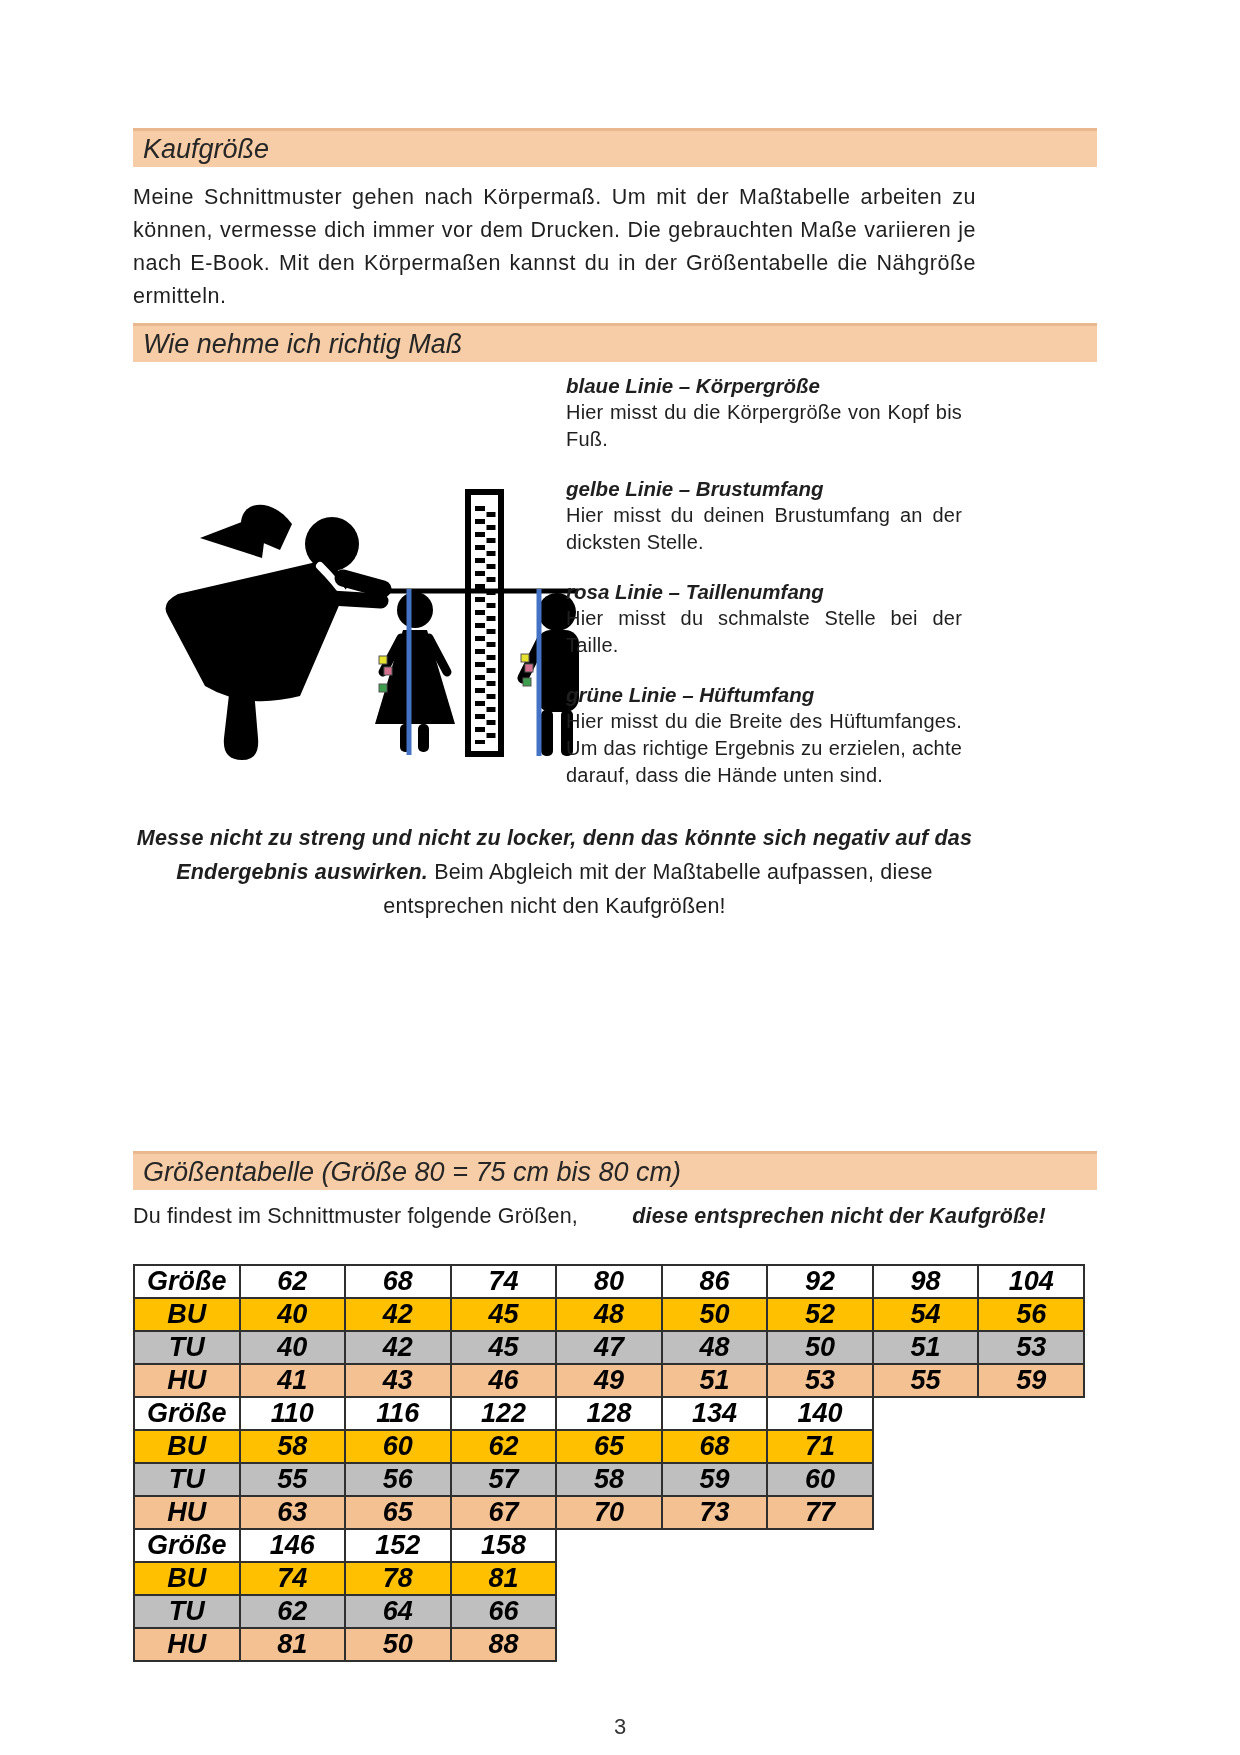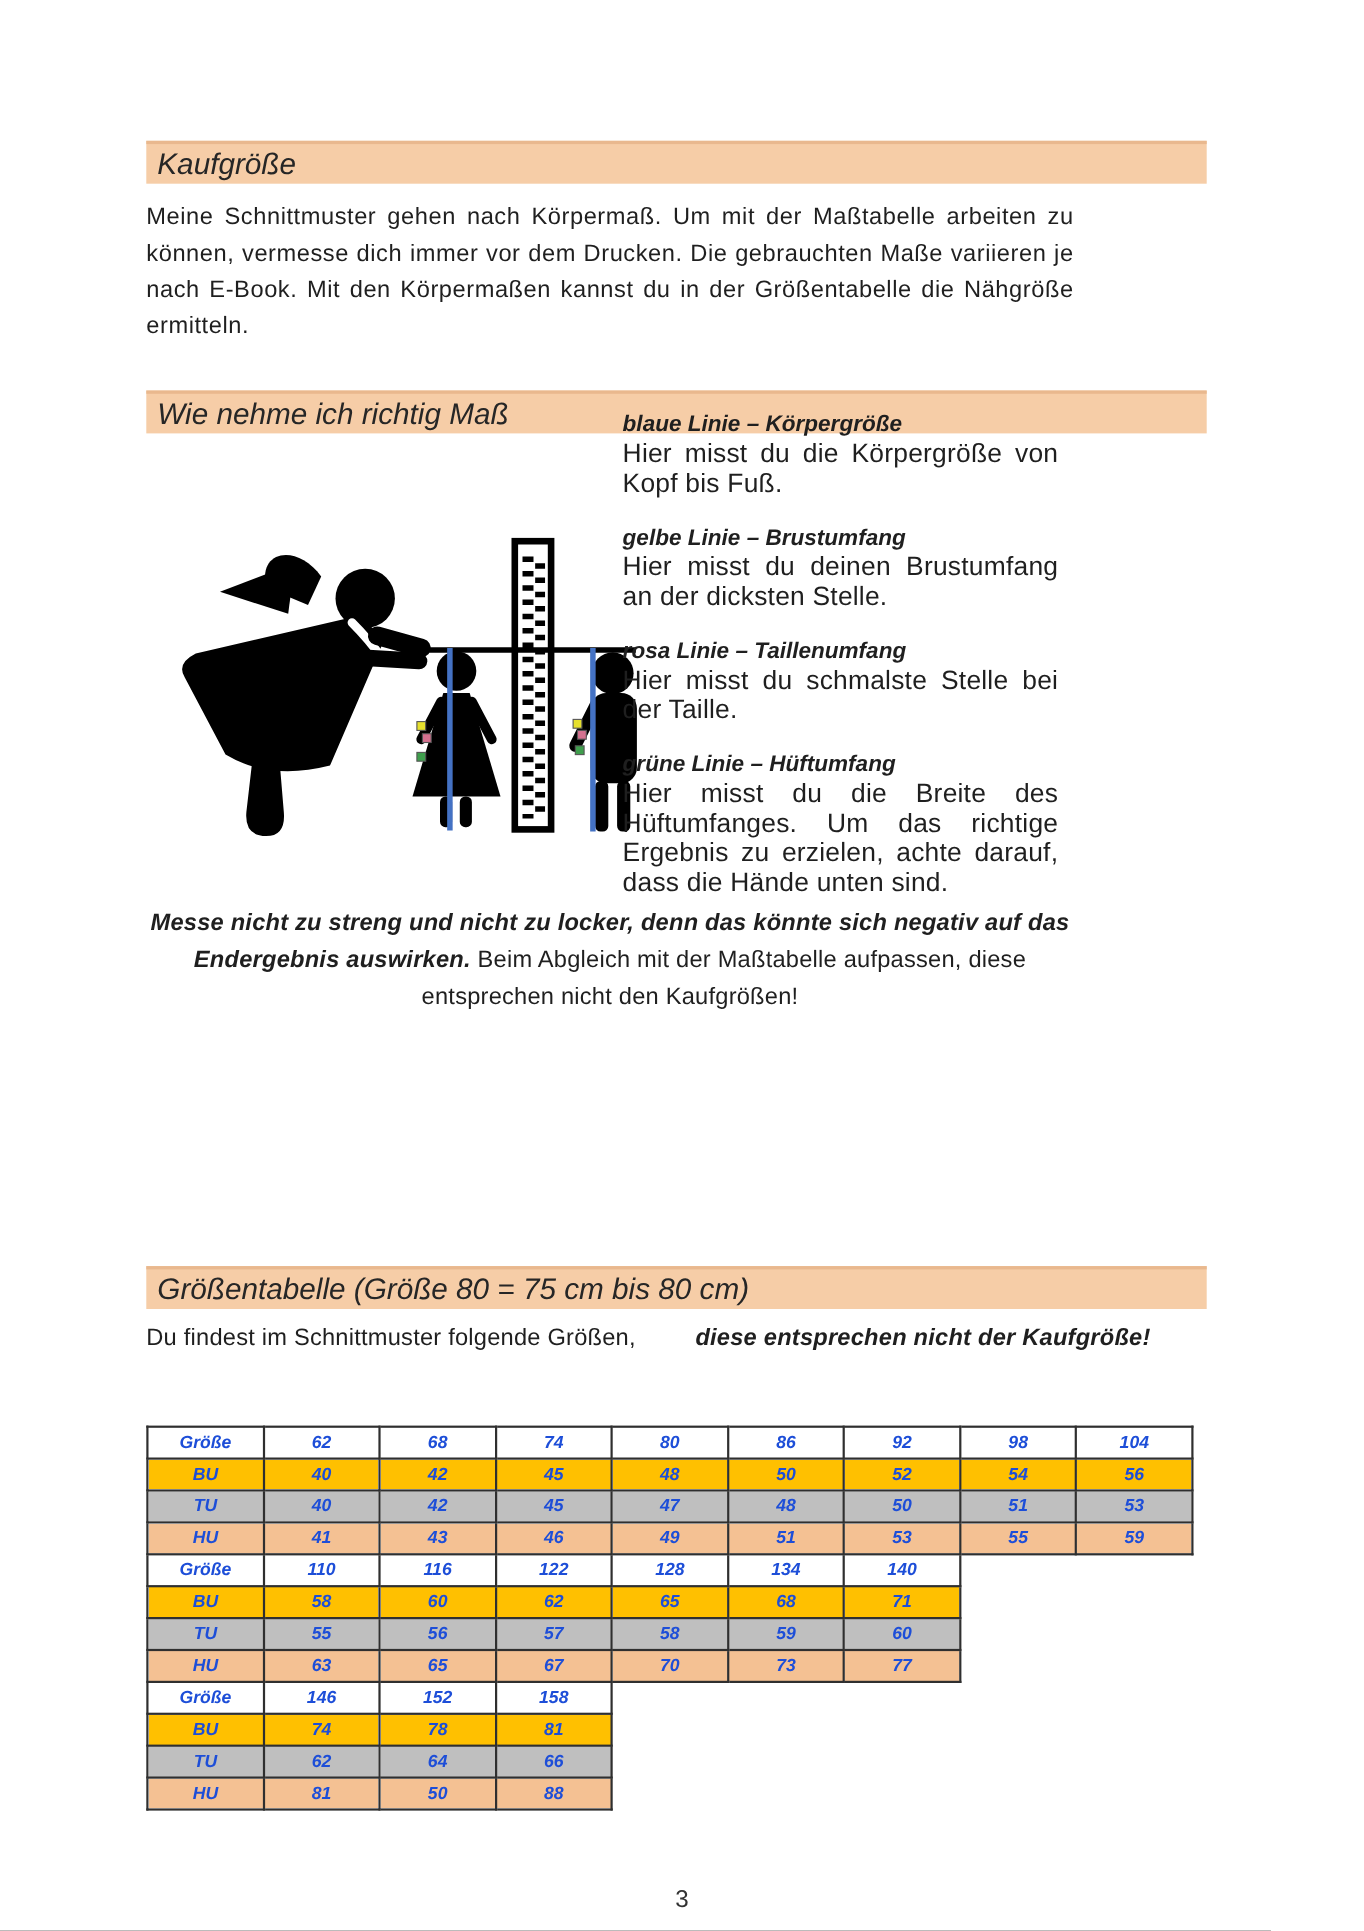--- a/index.html
+++ b/index.html
@@ -8,46 +8,46 @@
     background:#ffffff; overflow:hidden;
     font-family:"Liberation Sans", sans-serif; color:#1f1f1f;
   }
   .band {
     position:absolute; left:133px; width:964px; height:39px;
     display:flex; align-items:center; padding-left:10px; box-sizing:border-box;
     font-size:27px; font-style:italic; color:#262626;
     border-top:3px solid #e9b88e;
   }
   .band1 { top:128px; }
-  .band2 { top:323px;margin-top:32px; }
+  .band2 { top:323px; }
   .band3 { top:1151px; }
   .bodytext {
     position:absolute; left:133px; top:181px; width:843px; margin:0;
     font-size:21.5px; line-height:33px; letter-spacing:.5px;
     text-align:justify;
   }
   .figure { position:absolute; left:150px; top:488px; width:435px; height:285px; }
   .rightcol { position:absolute; left:566px; top:372px; width:396px; }
   .instr { margin-bottom:22px; }
   .ihead { font-weight:bold; font-style:italic; font-size:20.5px; line-height:27px; }
-  .itext { font-size:24px; line-height:27px; text-align:justify; letter-spacing:.2px; }
+  .itext { font-size:20px; line-height:27px; text-align:justify; letter-spacing:.2px; }
   .note {
     position:absolute; left:133px; top:821px; width:843px;
     text-align:center; font-size:21.5px; line-height:34px; letter-spacing:.2px;
   }
   .note .b { font-weight:bold; font-style:italic; }
   .intro {
     position:absolute; left:133px; top:1204px; width:1000px; margin:0;
     font-size:21.5px; white-space:nowrap; letter-spacing:.2px;
   }
   .intro .bi { font-weight:bold; font-style:italic;margin-left:48px; }
   table.sizetable {
-    position:absolute; left:133px; top:1296px; width:952px;
+    position:absolute; left:133px; top:1264px; width:952px;
     border-collapse:collapse; table-layout:fixed;
-    font-size:16px; font-weight:bold; font-style:italic; color:#1d4ed8;
+    font-size:27px; font-weight:bold; font-style:italic; color:#000000;
   }
   table.sizetable td {
     border:2px solid #2f2f2f; height:27px; padding:0; text-align:center;
     overflow:hidden;
   }
   table.sizetable td.empty { border:none; background:#ffffff !important; }
   .pagenum {
     position:absolute; left:0; top:1714px; width:1240px;
     text-align:center; font-size:22px; color:#333;
   }

